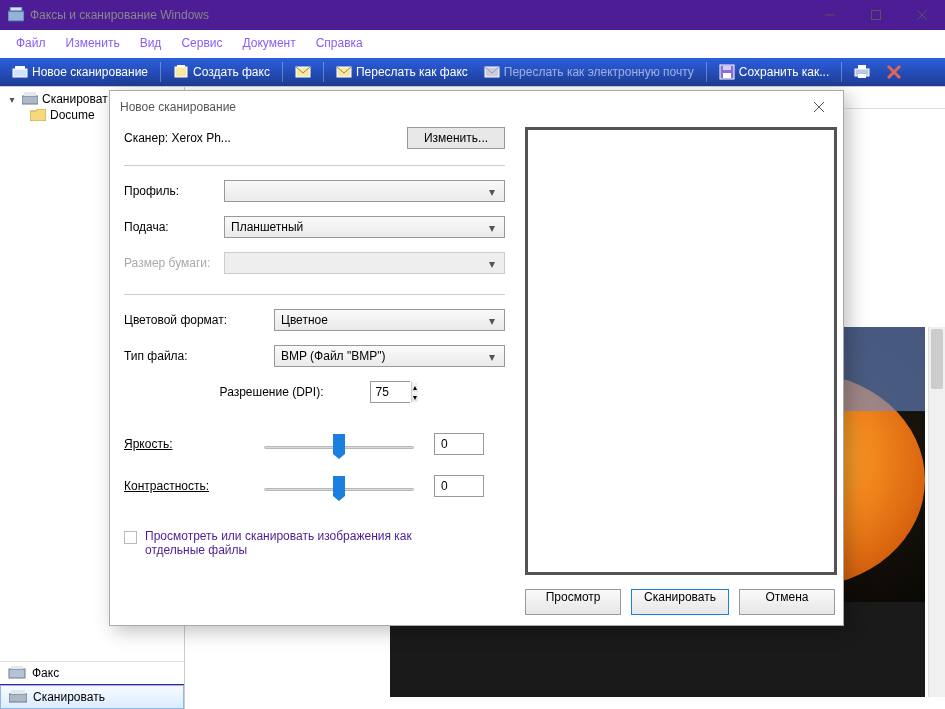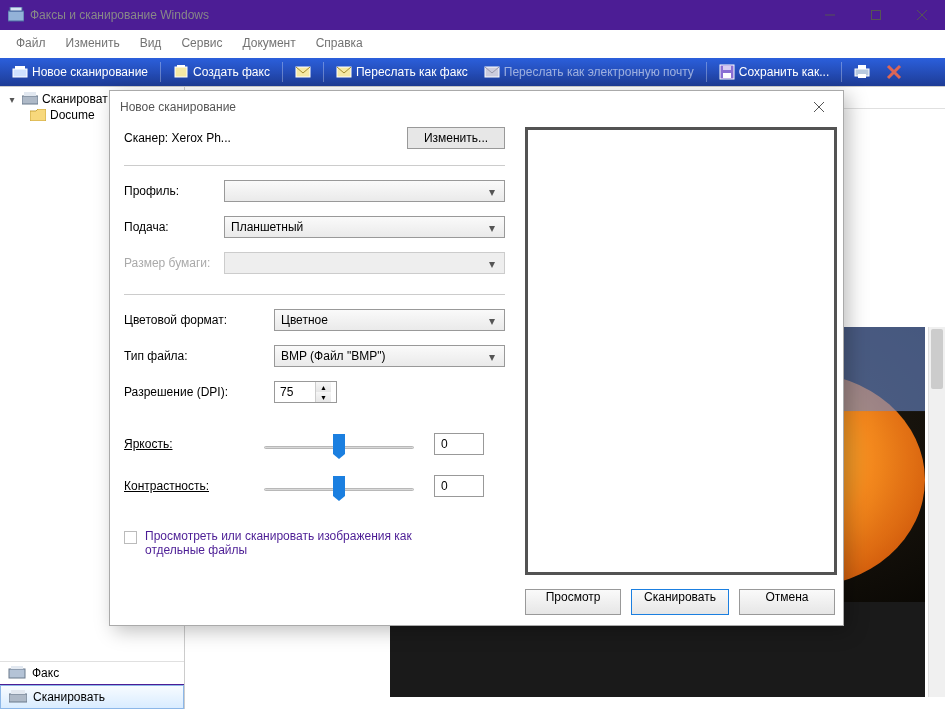--- a/index.html
+++ b/index.html
@@ -48,21 +48,21 @@
 
     
     .menubar {
       display: flex;
       gap: 4px;
       padding: 4px 8px 6px 8px;
       background: #fff;
     }
     .menubar span {
       padding: 2px 8px;
-      color: #737373;
+      color: #8b5cf6;
     }
 
     
     .toolbar {
       background: linear-gradient(#2b5fdc, #1e3c96);
       display: flex;
       align-items: center;
       height: 28px;
       padding: 0 4px;
       color: #fff;
@@ -225,20 +225,21 @@
     }
     .hr {
       border: none;
       border-top: 1px solid #ccc;
       margin: 6px 0 14px 0;
     }
     .field-row {
       display: flex;
       align-items: center;
       margin-bottom: 14px;
+      justify-content: center;
     }
     .field-row .lbl {
       width: 100px;
       color: #000;
     }
     .field-row .lbl.disabled { color: #aaa; }
     .field-row .lbl.wide { width: 140px; }
     .combo {
       flex: 1;
       height: 22px;
@@ -252,21 +253,21 @@
     .combo.disabled { background: #eee; color: #aaa; border-color: #ccc; }
     .combo .caret {
       position: absolute;
       right: 4px;
       top: 4px;
       width: 16px;
       text-align: center;
       color: #555;
     }
     .spin {
-      width: 63px;
+      width: 40px;
       height: 22px;
       border: 1px solid #999;
       background: #fff;
       display: flex;
       align-items: stretch;
     }
     .spin input {
       border: none;
       width: 40px;
       padding: 0 5px;

